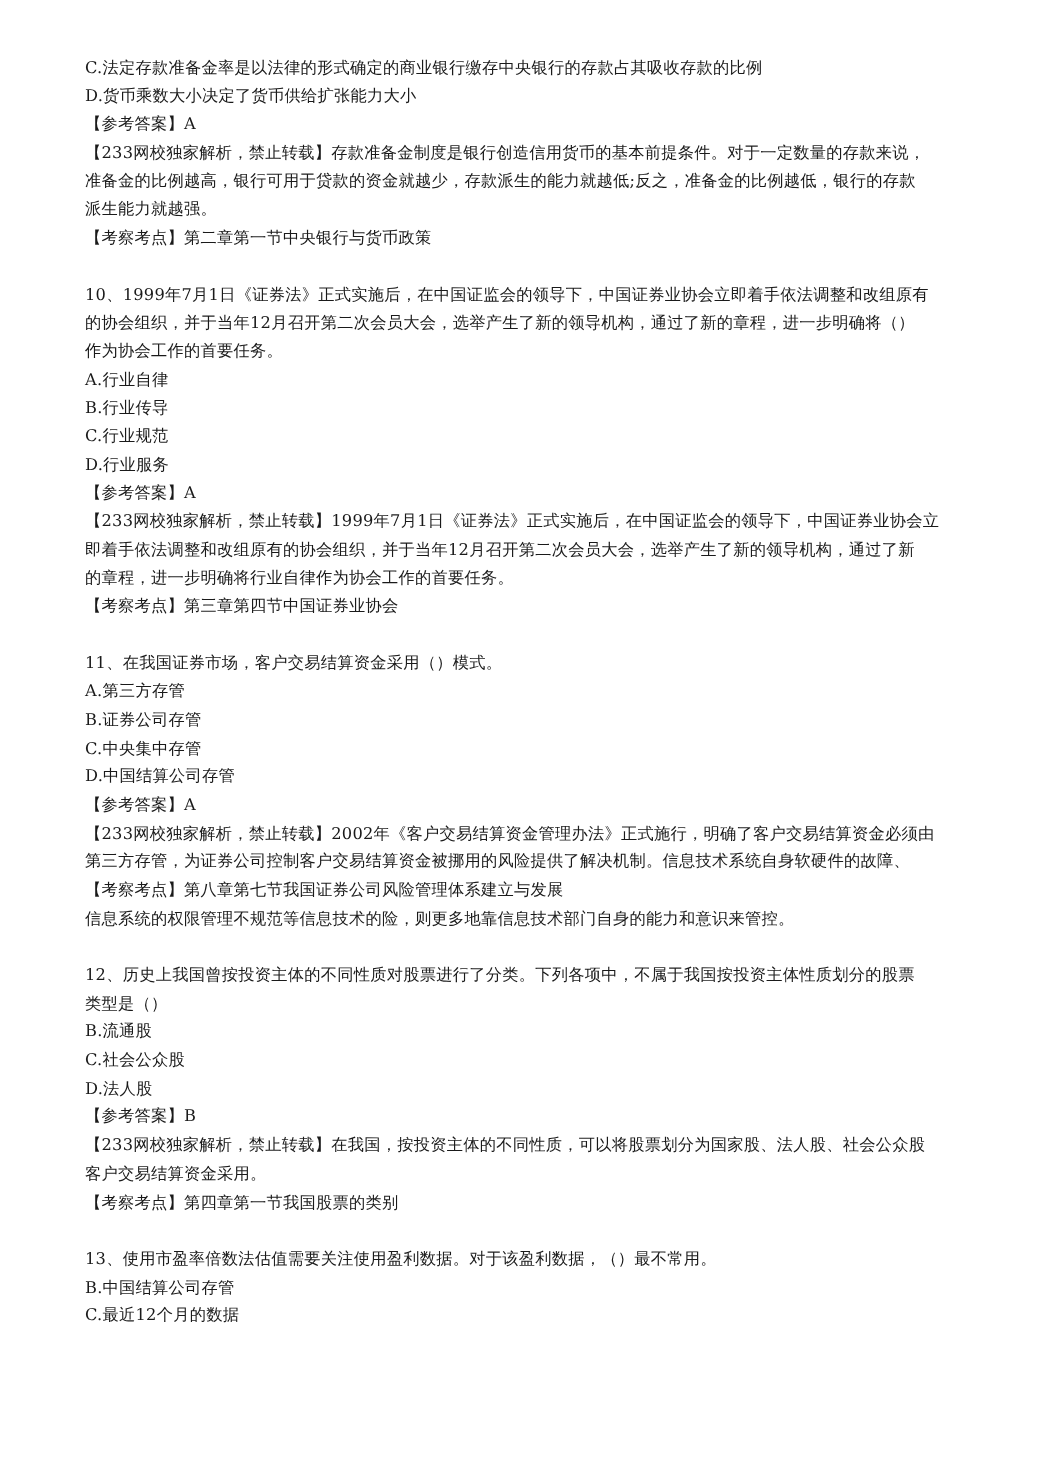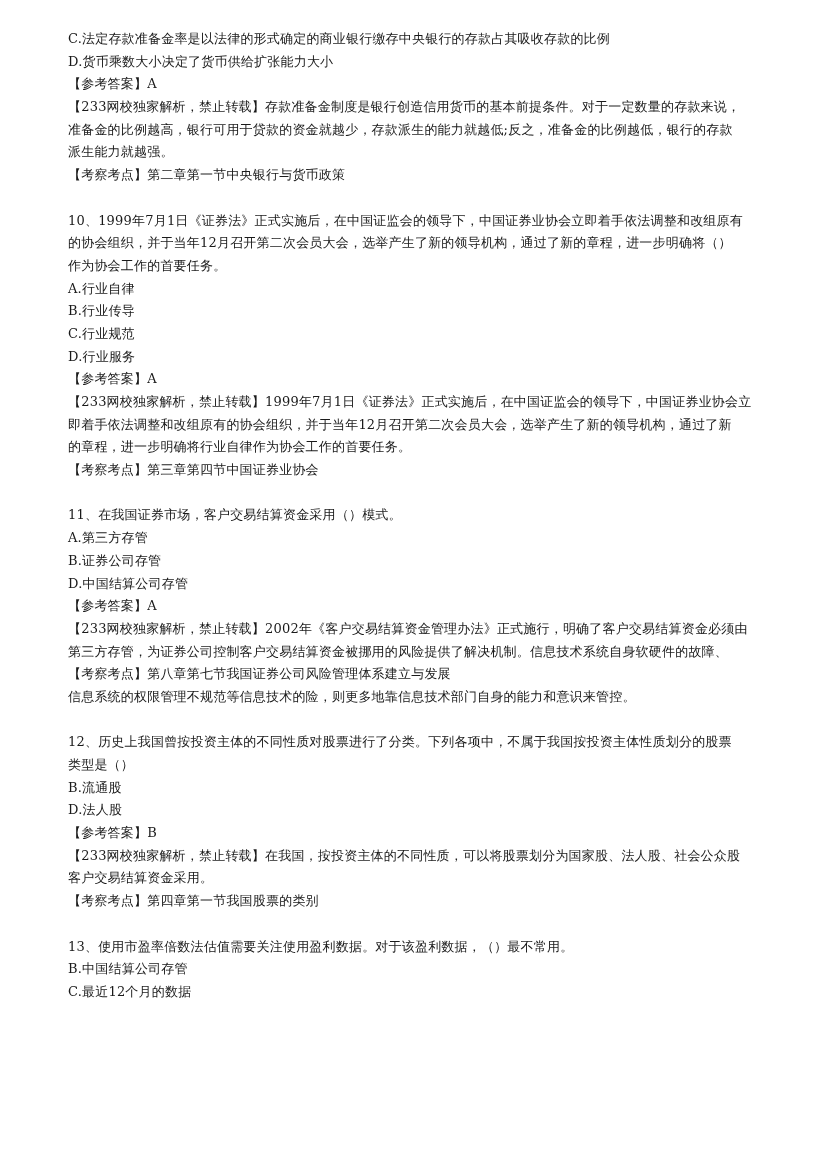--- a/index.html
+++ b/index.html
@@ -1,18 +1,18 @@
 <!DOCTYPE html>
 <html><head>
 <meta charset="utf-8">
 <style>
   html, body { margin: 0; padding: 0; background: #ffffff; }
   body { width: 830px; height: 1175px; position: relative; overflow: hidden;
          font-family: "DejaVu Serif", "Liberation Serif", serif; color: #1a1a1a; }
-  .page { position: absolute; left: 68px; top: 28px; width: 700px; }
+  .page { position: absolute; left: 68px; top: 44px; width: 700px; }
   .line { font-size: 13px; line-height: 22.7px; height: 22.7px; white-space: nowrap; letter-spacing: 0.2px; }
   .gap { height: 22.7px; }
 </style>
 </head>
 <body>
 
 <div class="page">
 
   <div>
     <div class="line">C.法定存款准备金率是以法律的形式确定的商业银行缴存中央银行的存款占其吸收存款的比例</div>
@@ -38,33 +38,35 @@
     <div class="line">即着手依法调整和改组原有的协会组织，并于当年12月召开第二次会员大会，选举产生了新的领导机构，通过了新</div>
     <div class="line">的章程，进一步明确将行业自律作为协会工作的首要任务。</div>
     <div class="line">【考察考点】第三章第四节中国证券业协会</div>
   </div>
   <div class="gap"></div>
 
   <div>
     <div class="line">11、在我国证券市场，客户交易结算资金采用（）模式。</div>
     <div class="line">A.第三方存管</div>
     <div class="line">B.证券公司存管</div>
+    <div class="line">C.中央集中存管</div>
     <div class="line">D.中国结算公司存管</div>
     <div class="line">【参考答案】A</div>
     <div class="line">【233网校独家解析，禁止转载】2002年《客户交易结算资金管理办法》正式施行，明确了客户交易结算资金必须由</div>
     <div class="line">第三方存管，为证券公司控制客户交易结算资金被挪用的风险提供了解决机制。信息技术系统自身软硬件的故障、</div>
     <div class="line">【考察考点】第八章第七节我国证券公司风险管理体系建立与发展</div>
     <div class="line">信息系统的权限管理不规范等信息技术的险，则更多地靠信息技术部门自身的能力和意识来管控。</div>
   </div>
   <div class="gap"></div>
 
   <div>
     <div class="line">12、历史上我国曾按投资主体的不同性质对股票进行了分类。下列各项中，不属于我国按投资主体性质划分的股票</div>
     <div class="line">类型是（）</div>
     <div class="line">B.流通股</div>
+    <div class="line">C.社会公众股</div>
     <div class="line">D.法人股</div>
     <div class="line">【参考答案】B</div>
     <div class="line">【233网校独家解析，禁止转载】在我国，按投资主体的不同性质，可以将股票划分为国家股、法人股、社会公众股</div>
     <div class="line">客户交易结算资金采用。</div>
     <div class="line">【考察考点】第四章第一节我国股票的类别</div>
   </div>
   <div class="gap"></div>
 
   <div>
     <div class="line">13、使用市盈率倍数法估值需要关注使用盈利数据。对于该盈利数据，（）最不常用。</div>

